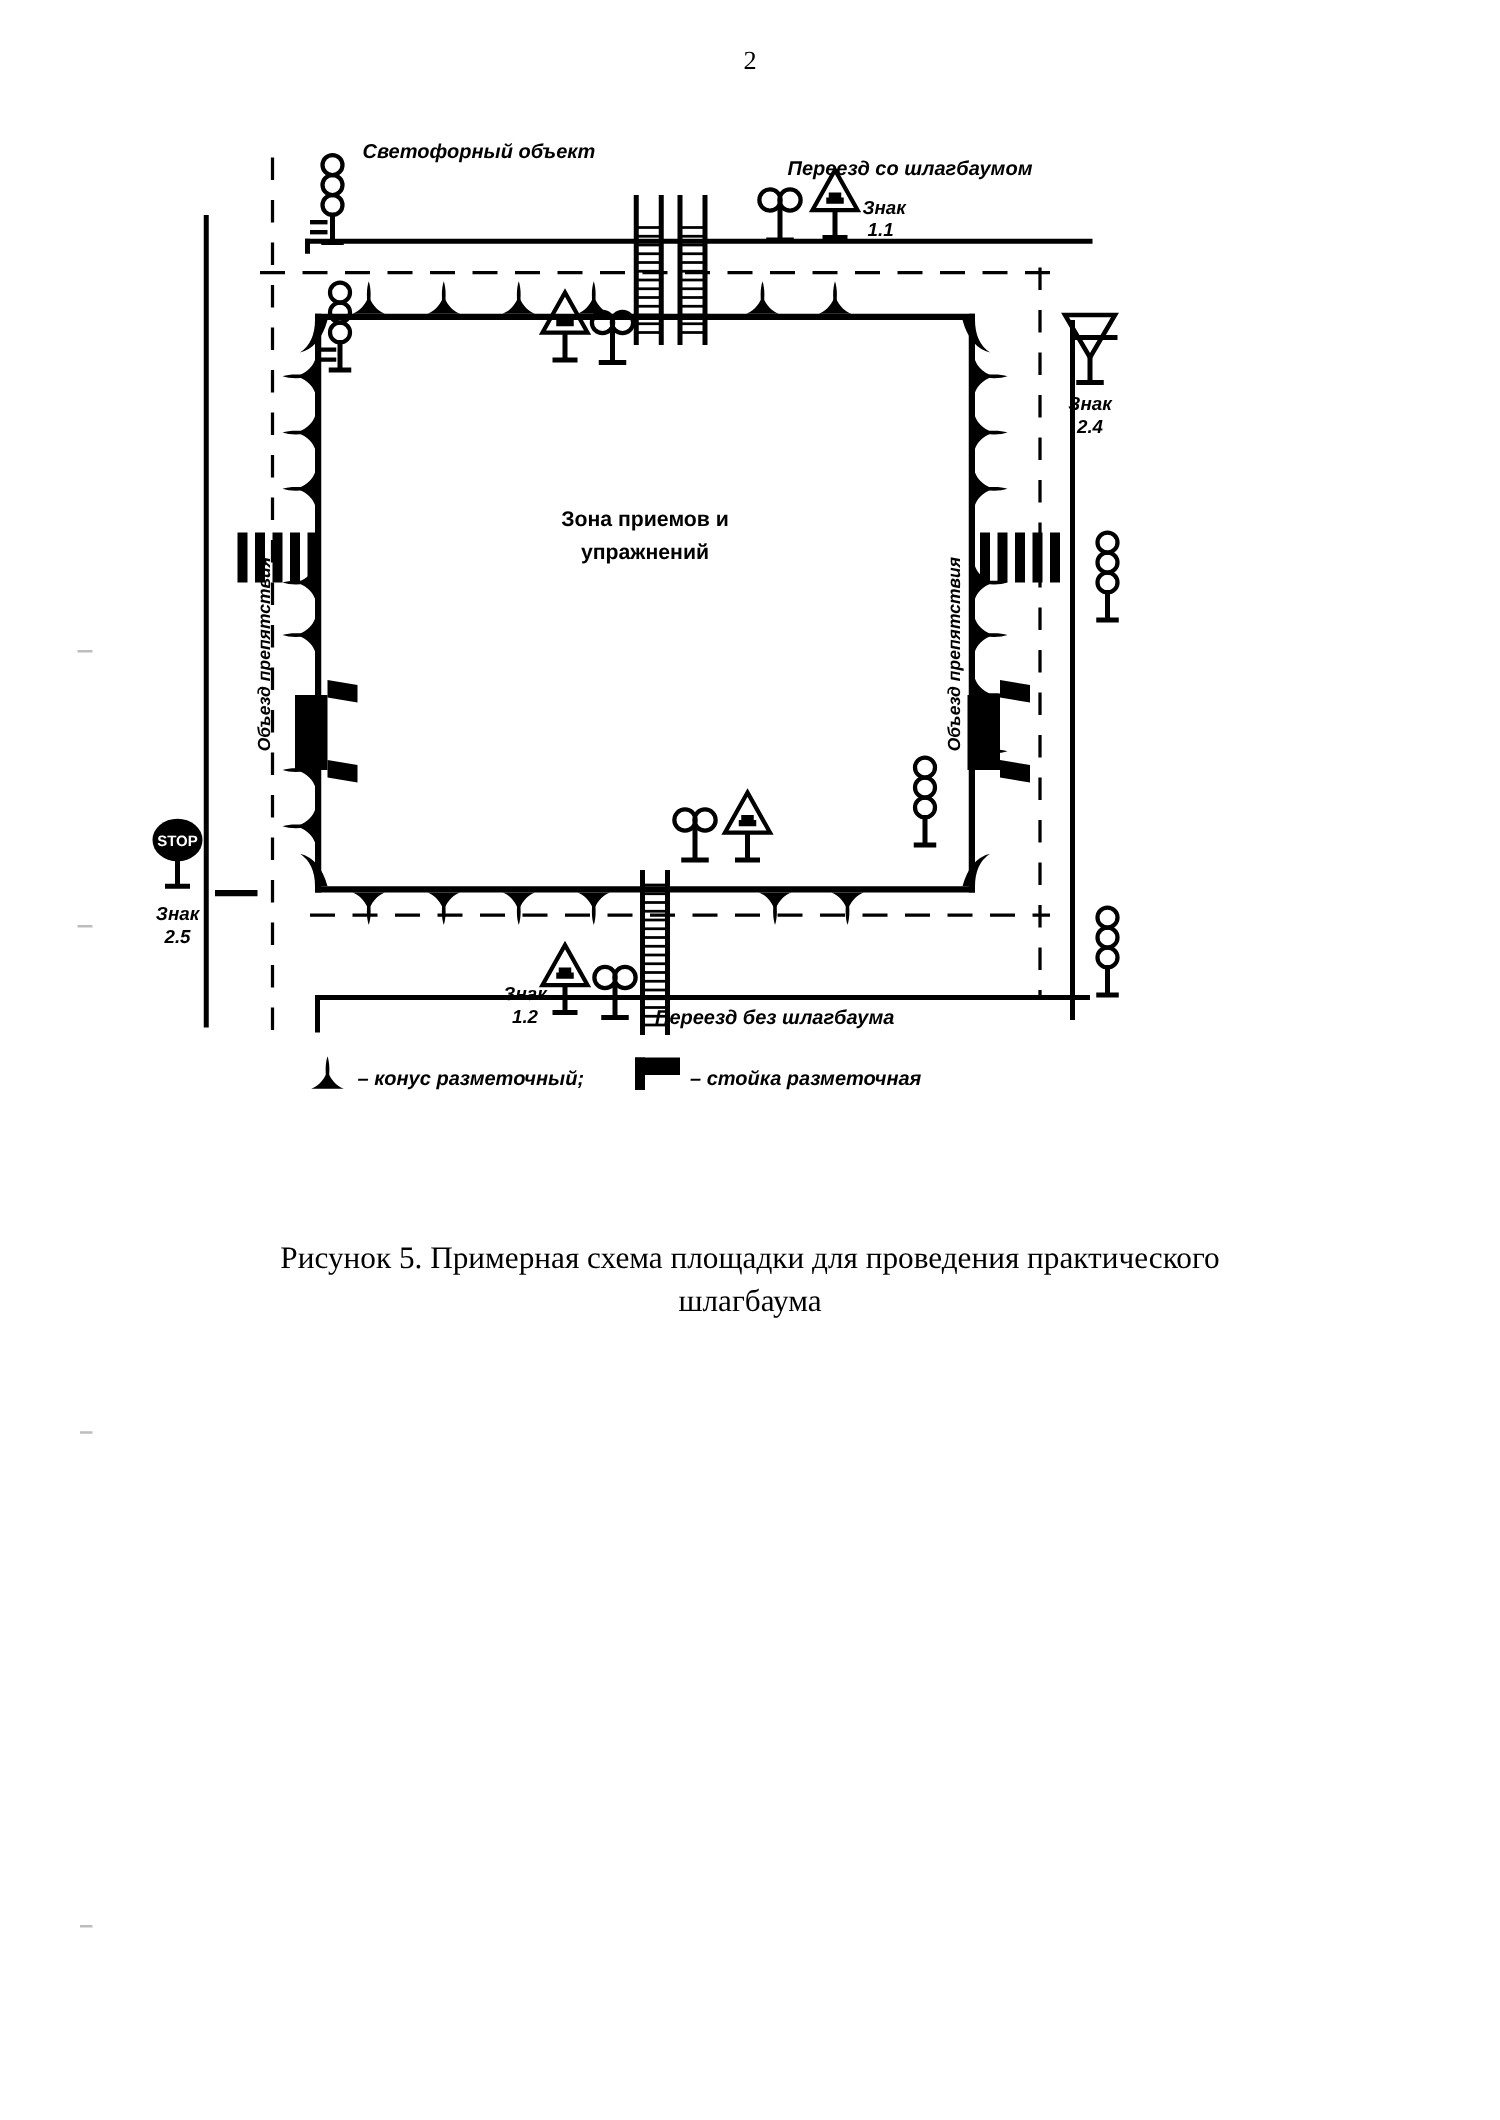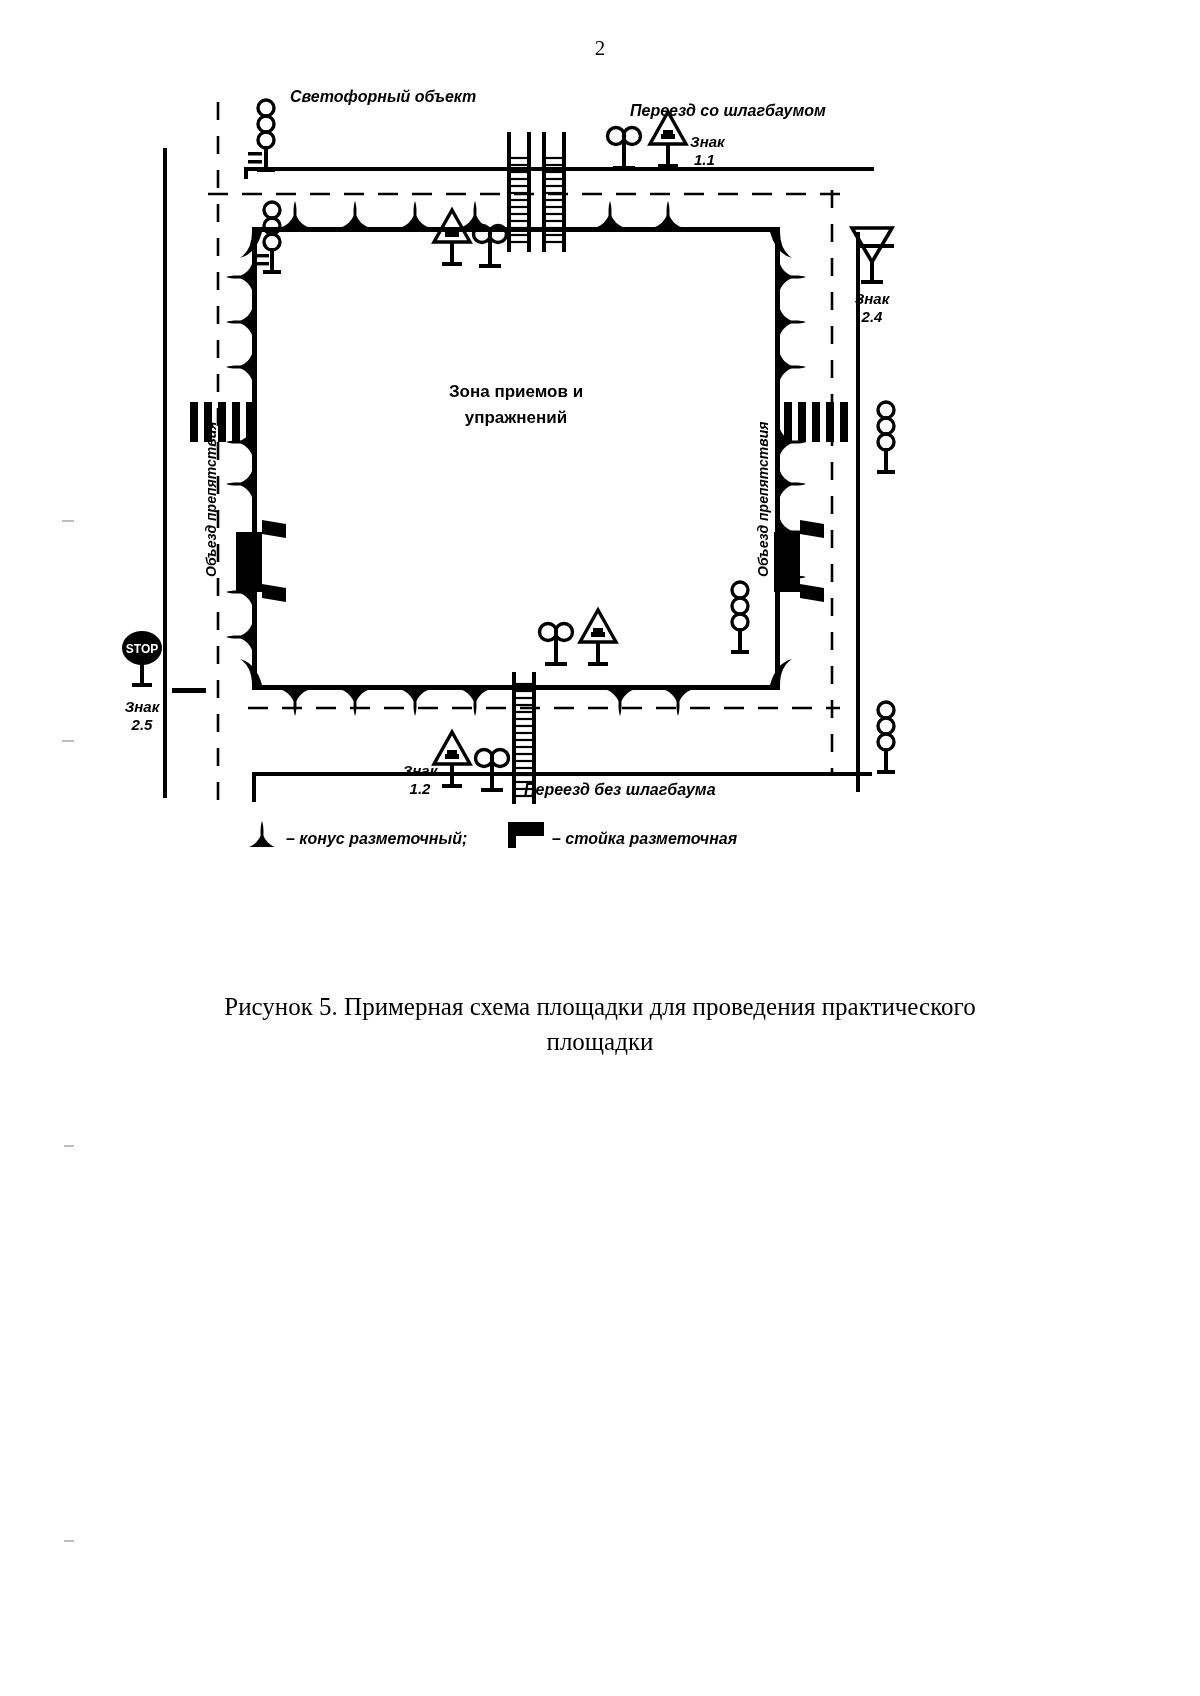--- a/index.html
+++ b/index.html
@@ -7,21 +7,21 @@
     width:1200px;height:1696px;position:relative;overflow:hidden;
     font-family:"Liberation Serif", serif;color:#000;
   }
   
   .page-num{
     position:absolute;top:36px;left:0;width:1200px;text-align:center;
     font-family:"Liberation Serif",serif;font-size:21px;
   }
   
   #figure{
-    position:absolute;left:0;top:72px;width:1184px;height:880px;text-align:center;
+    position:absolute;left:0;top:96px;width:1184px;height:880px;text-align:center;
   }
   #figure svg{display:block;}
 
   
   .caption{
     position:absolute;top:990px;left:150px;width:900px;
     text-align:center;font-family:"Liberation Serif",serif;
     font-size:25px;line-height:1.38;
   }
   
@@ -400,14 +400,14 @@
     <rect x="508" y="750" width="36" height="14"></rect>
   </g>
   <text x="552" y="772" font-family="Liberation Sans, sans-serif" font-size="16" font-weight="bold" font-style="italic" fill="#000">
     <tspan>– стойка разметочная</tspan>
   </text>
 </svg>
 </div>
 
 <div class="caption">
   <div>Рисунок 5. Примерная схема площадки для проведения практического</div>
-  <div>площадки</div>
+  <div>шлагбаума</div>
 </div>
 
 </body></html>

